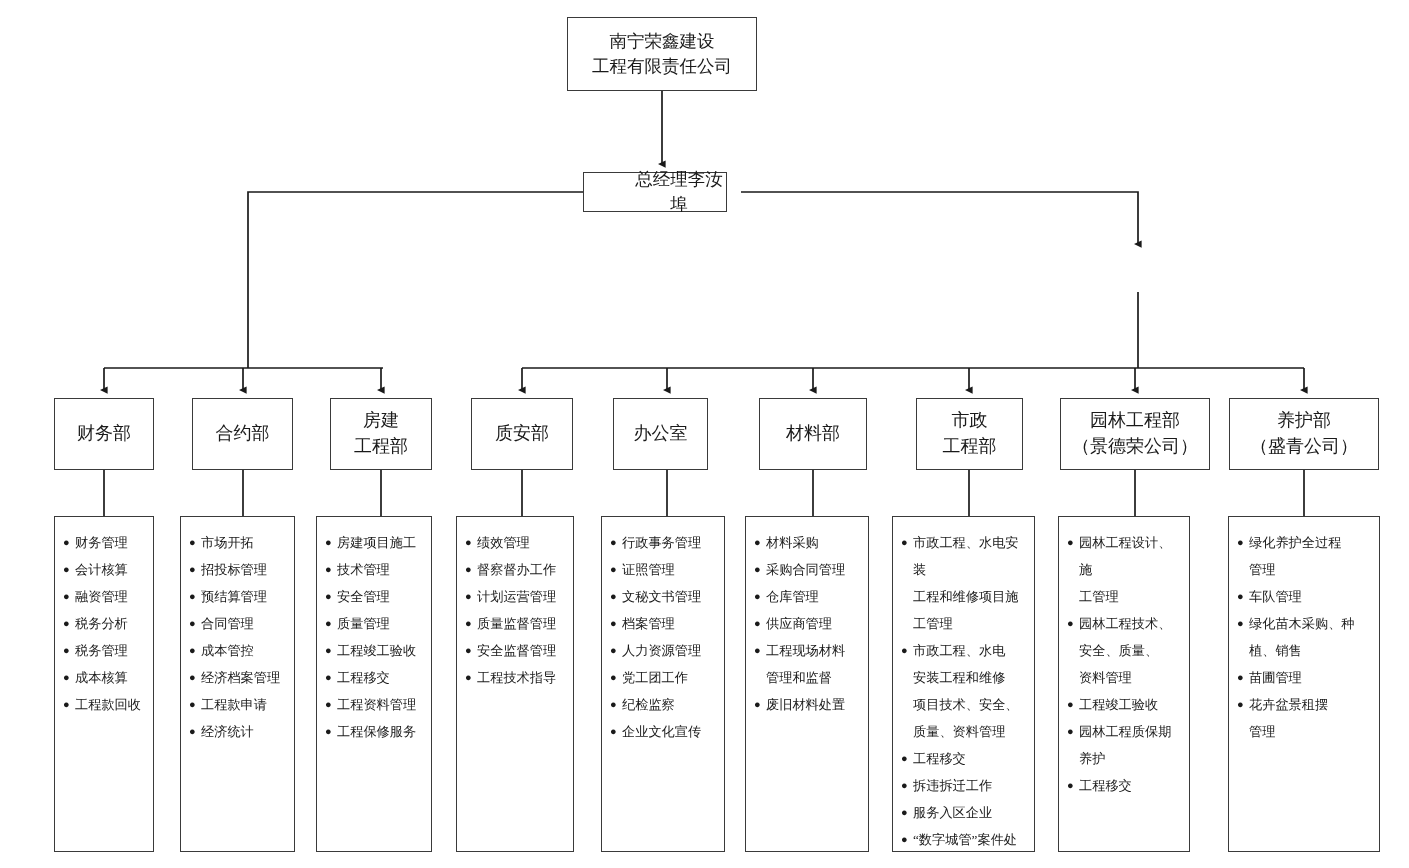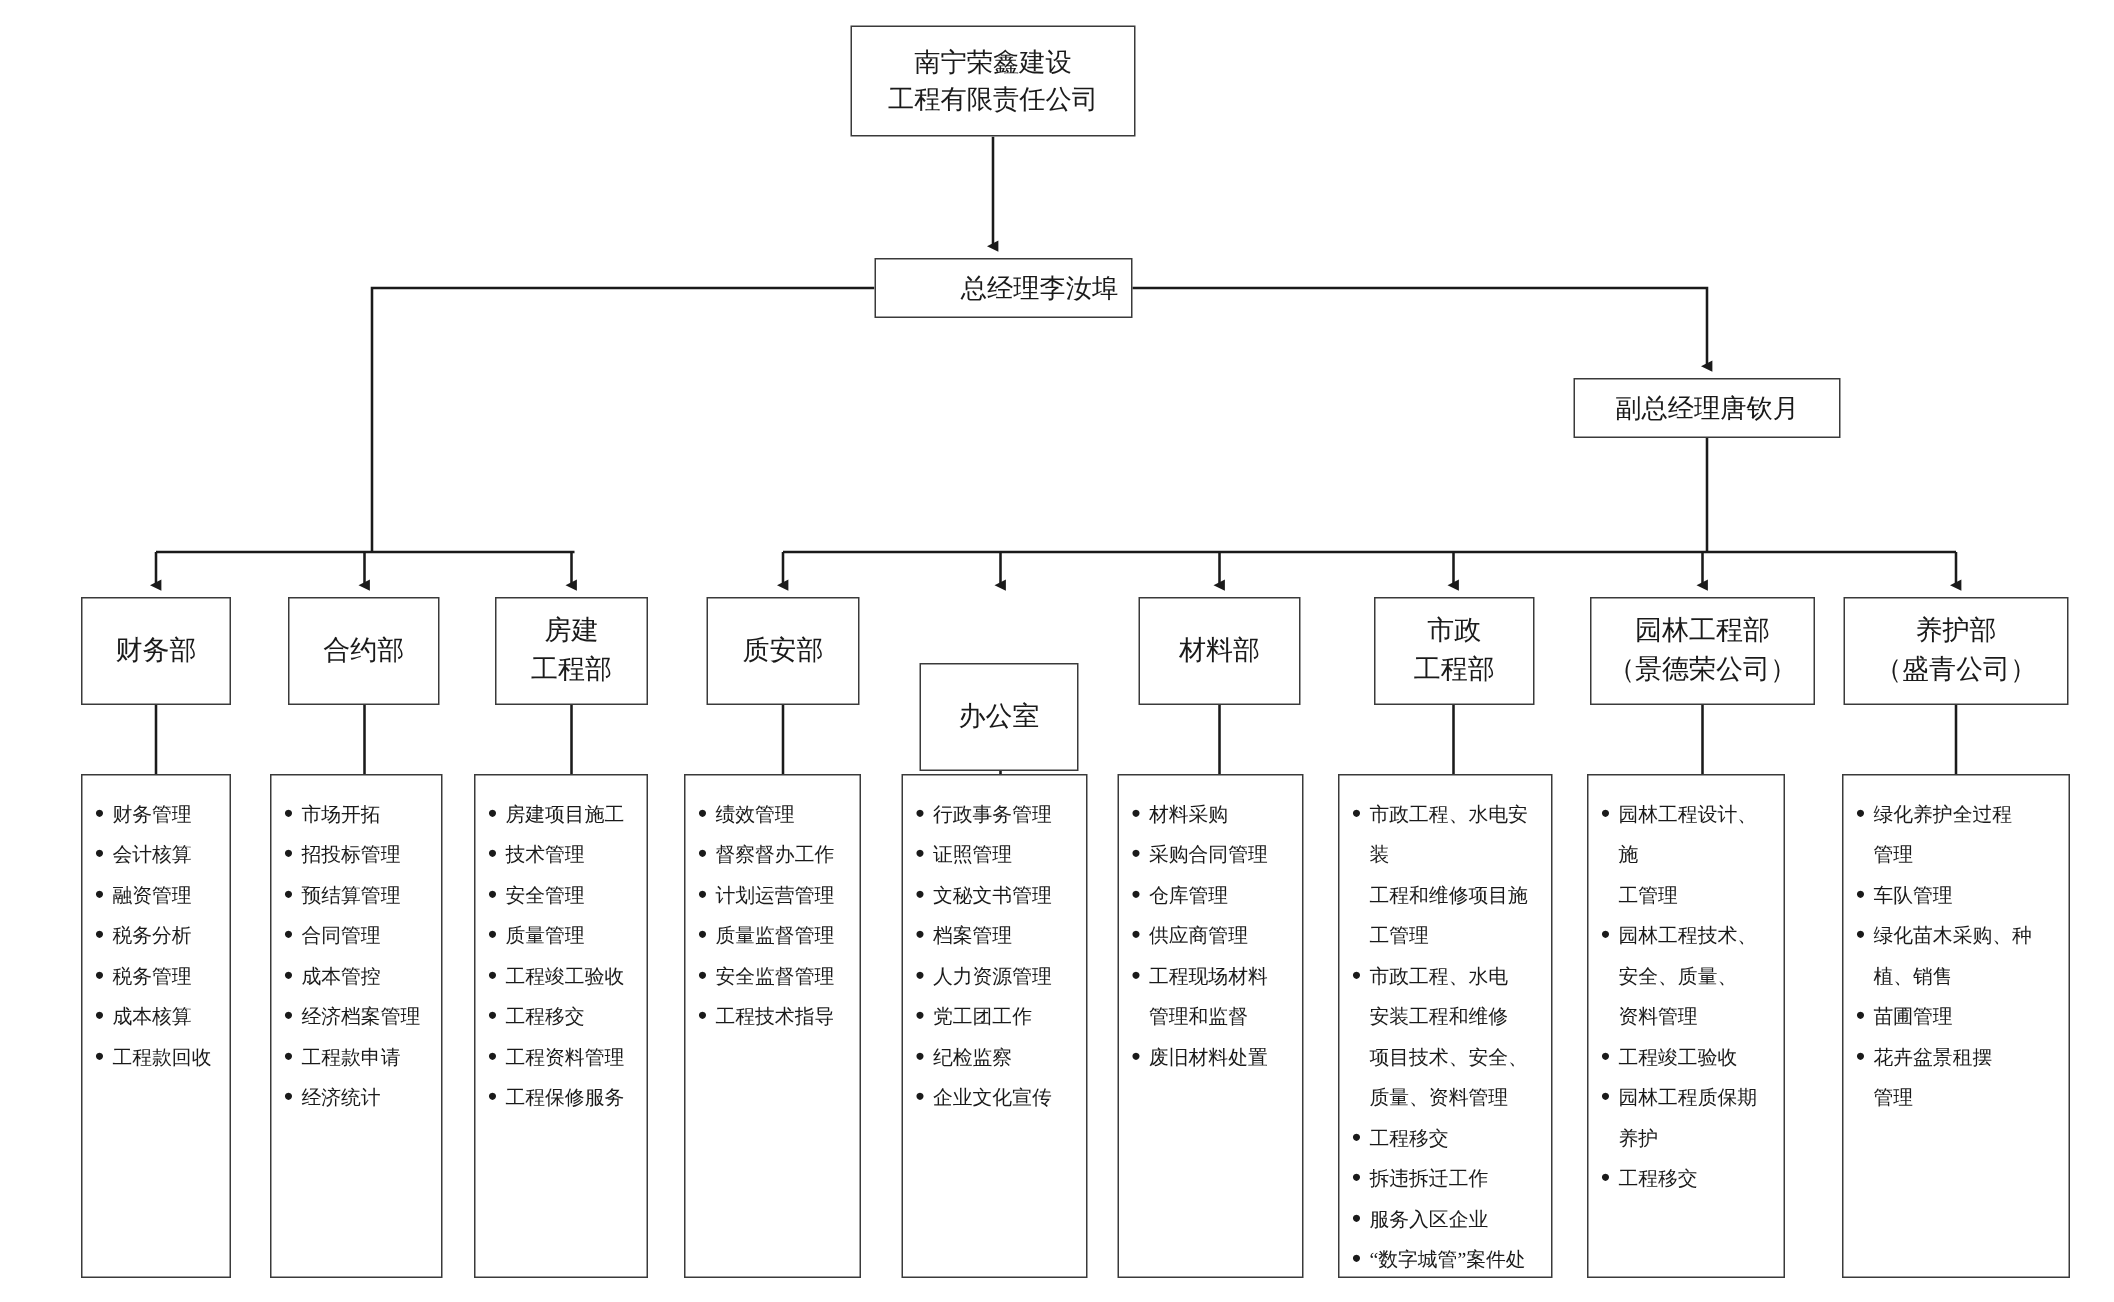--- a/index.html
+++ b/index.html
@@ -130,42 +130,39 @@
       <path d="M1135,470 L1135,516"></path>
       <path d="M1304,470 L1304,516"></path>
     </g>
   </svg>
 
   <div class="node node-root" style="left:567px; top:17px; width:190px; height:74px;">
     <span class="label">南宁荣鑫建设
 工程有限责任公司</span>
   </div>
 
-  <div class="node node-exec" style="left:583px; top:172px; width:172px; height:40px;padding-left:48px;">
+  <div class="node node-exec" style="left:583px; top:172px; width:144px; height:40px;padding-left:48px;">
     <span class="label">总经理李汝埠</span>
   </div>
 
-  <div class="node node-exec" style="left:1049px; top:252px; width:178px; height:40px;">
-    <span class="label">副总经理唐钦月</span>
-  </div>
 
   <div class="node node-dept" style="left:54px; top:398px; width:100px; height:72px;">
     <span class="label">财务部</span>
   </div>
   <div class="node node-dept" style="left:192px; top:398px; width:101px; height:72px;">
     <span class="label">合约部</span>
   </div>
   <div class="node node-dept" style="left:330px; top:398px; width:102px; height:72px;justify-content:center;">
     <span class="label">房建
 工程部</span>
   </div>
   <div class="node node-dept" style="left:471px; top:398px; width:102px; height:72px;">
     <span class="label">质安部</span>
   </div>
-  <div class="node node-dept" style="left:613px; top:398px; width:106px; height:72px;margin-top:44px;">
+  <div class="node node-dept" style="left:613px; top:398px; width:95px; height:72px;">
     <span class="label">办公室</span>
   </div>
   <div class="node node-dept" style="left:759px; top:398px; width:108px; height:72px;">
     <span class="label">材料部</span>
   </div>
   <div class="node node-dept" style="left:916px; top:398px; width:107px; height:72px;">
     <span class="label">市政
 工程部</span>
   </div>
   <div class="node node-dept" style="left:1229px; top:398px; width:150px; height:72px;">

